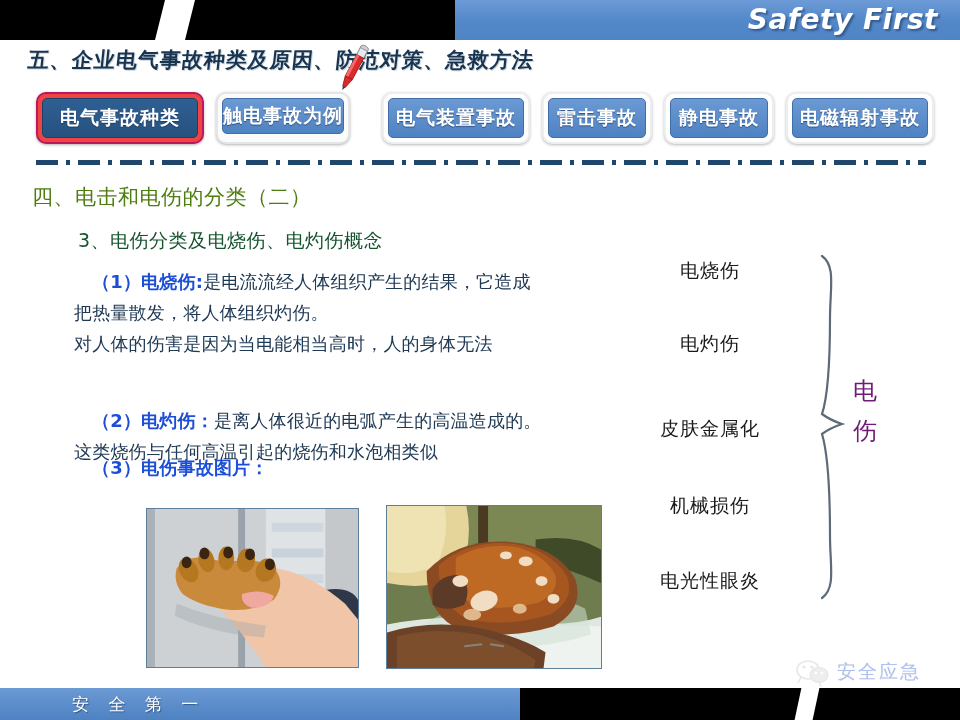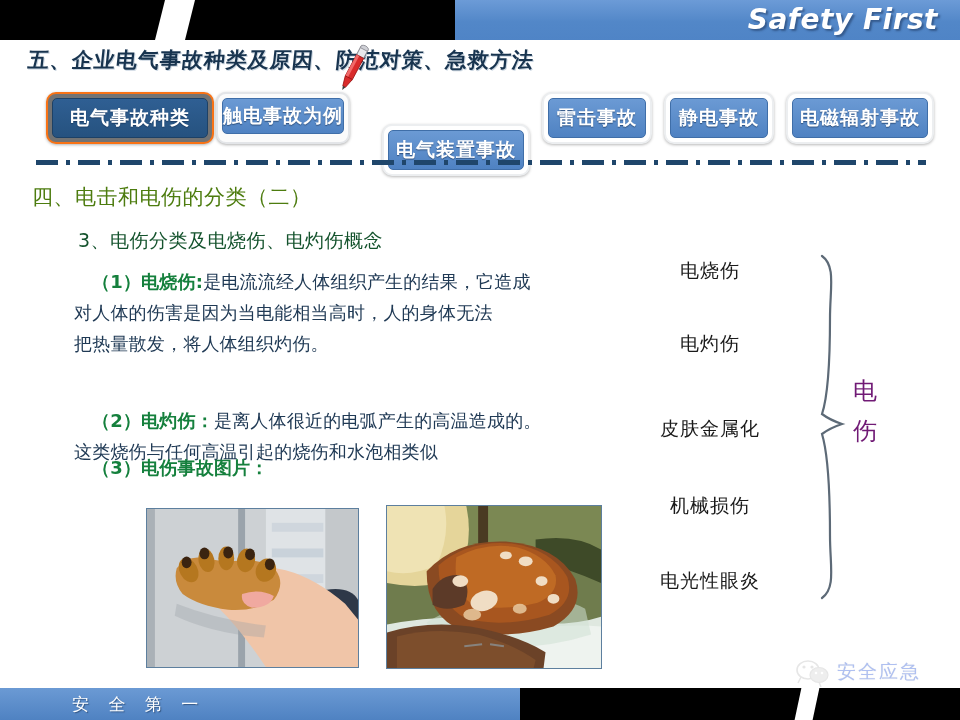--- a/index.html
+++ b/index.html
@@ -51,33 +51,33 @@
     font-size:19px;font-weight:bold;
     letter-spacing:1px;
     box-sizing:border-box;
     text-shadow:0 1px 1px rgba(20,45,80,.6);
   }
   .navbtn .inner{
     width:100%;height:100%;display:flex;align-items:center;justify-content:center;
     border-radius:5px;box-sizing:border-box;
   }
   
-  .nav-0{left:10px;width:168px;background:#737373;
-         border:2px solid #f97316;border-radius:10px;
+  .nav-0{left:0px;width:168px;background:#ef4444;
+         border:2px solid #be185d;border-radius:10px;
          box-shadow:0 1px 3px rgba(0,0,0,.3);padding:4px;}
   .nav-0 .inner{background:linear-gradient(180deg,#2f5f93 0%,#26527f 100%);
                 border:1px solid #1d4166;}
   
   .nav-1{left:180px;width:134px;background:#fbfbfb;
          border:2px solid #e3e5e8;border-radius:10px;
          box-shadow:0 1px 3px rgba(0,0,0,.3);padding:4px 4px 8px 4px;}
   .nav-1 .inner{background:linear-gradient(180deg,#6b9ad4 0%,#4f82c2 100%);
                 border:1px solid #3f6ea8;}
   
-  .nav-2{left:346px;width:148px;margin-top:32px;}
+  .nav-2{left:346px;width:148px;}
   .nav-3{left:506px;width:110px;}
   .nav-4{left:628px;width:110px;}
   .nav-5{left:750px;width:148px;}
   .nav-2,.nav-3,.nav-4,.nav-5{
     background:#ffffff;border:2px solid #eceef0;border-radius:10px;
     box-shadow:0 1px 3px rgba(0,0,0,.28);padding:4px;}
   .nav-2 .inner,.nav-3 .inner,.nav-4 .inner,.nav-5 .inner{
     background:linear-gradient(180deg,#6b9ad4 0%,#4f82c2 100%);
     border:1px solid #3f6ea8;}
 
@@ -97,21 +97,21 @@
   .h-three{
     position:absolute;left:78px;top:228px;
     font-size:19px;color:#14532d;letter-spacing:.5px;
   }
 
   
   .para{position:absolute;color:#203a55;font-size:18px;line-height:31px;letter-spacing:.2px;}
   .p1{left:92px;top:266px;width:540px;}
   .p2{left:92px;top:372px;width:560px;margin-top:33px;}
   .p3{left:92px;top:452px;width:400px;}
-  .lbl-red{color:#15803d;font-weight:bold;}
+  .lbl-red{color:#1d4ed8;font-weight:bold;}
   .p-ind{display:block;}
   .p-ind2{display:block;margin-left:-18px;}
 
   
   .photo{position:absolute;border:1px solid #5d7f9e;box-sizing:border-box;overflow:hidden;}
   .ph1{left:146px;top:508px;width:213px;height:160px;background:#c9cdd0;}
   .ph2{left:386px;top:505px;width:216px;height:164px;background:#6d7a4c;}
   .ph-cap{position:absolute;width:100%;height:100%;}
 
   
@@ -206,22 +206,22 @@
 
   <div class="dashrule"></div>
 
   <div class="h-four">四、电击和电伤的分类（二）</div>
   <div class="h-three">3、电伤分类及电烧伤、电灼伤概念</div>
 
   <div class="para p1">
     <span class="p-ind">
       <span class="lbl-red">（1）电烧伤:</span><span>是电流流经人体组织产生的结果，它造成</span>
     </span>
+    <span class="p-ind2">把热量散发，将人体组织灼伤。</span>
     <span class="p-ind2">对人体的伤害是因为当电能相当高时，人的身体无法</span>
-    <span class="p-ind2">把热量散发，将人体组织灼伤。</span>
   </div>
 
   <div class="para p2">
     <span class="p-ind">
       <span class="lbl-red">（2）电灼伤：</span><span>是离人体很近的电弧产生的高温造成的。</span>
     </span>
     <span class="p-ind2">这类烧伤与任何高温引起的烧伤和水泡相类似</span>
   </div>
 
   <div class="para p3">

